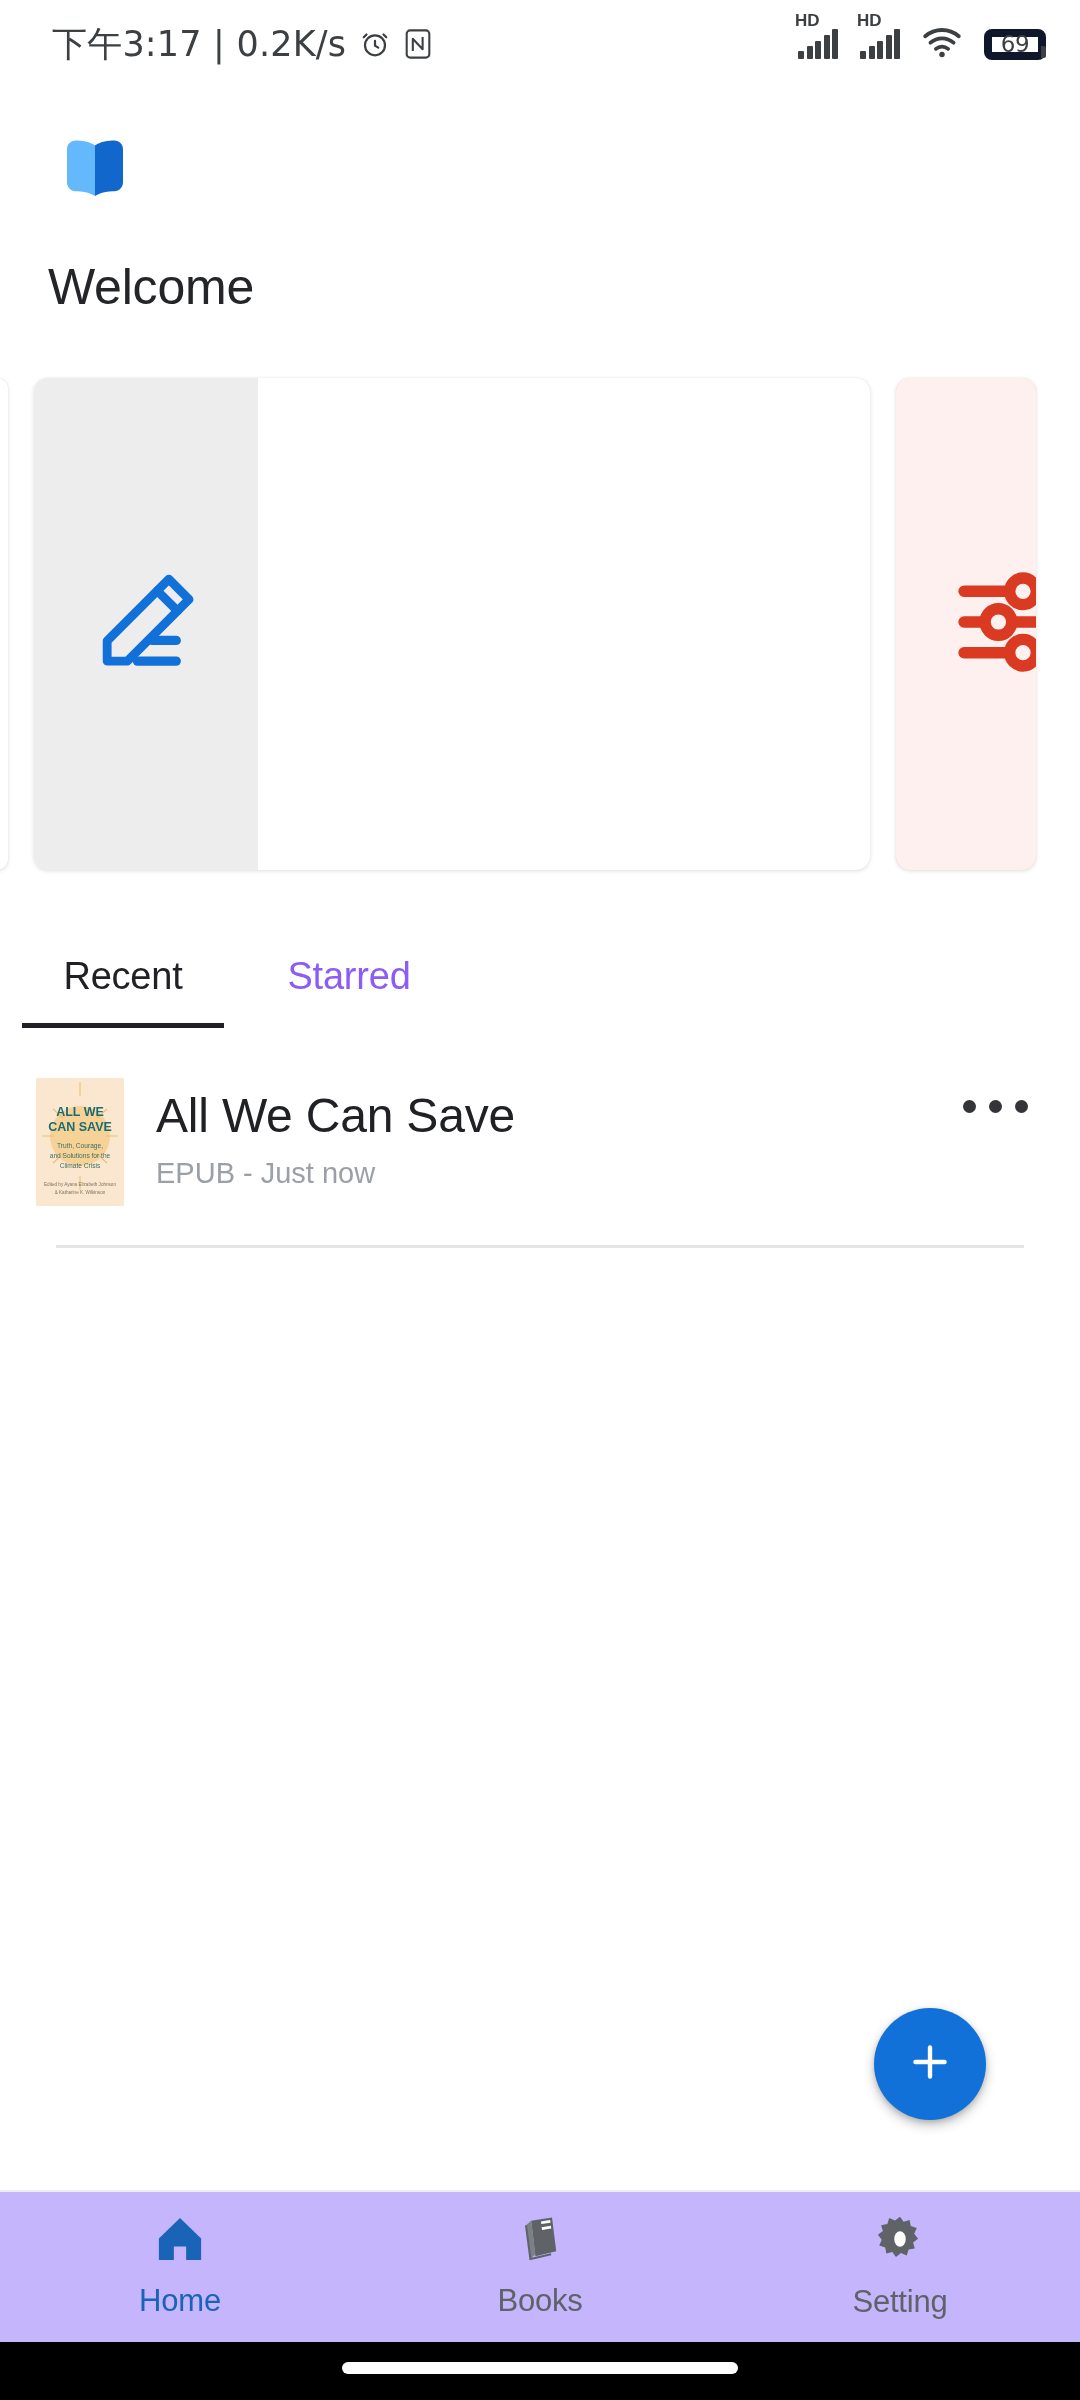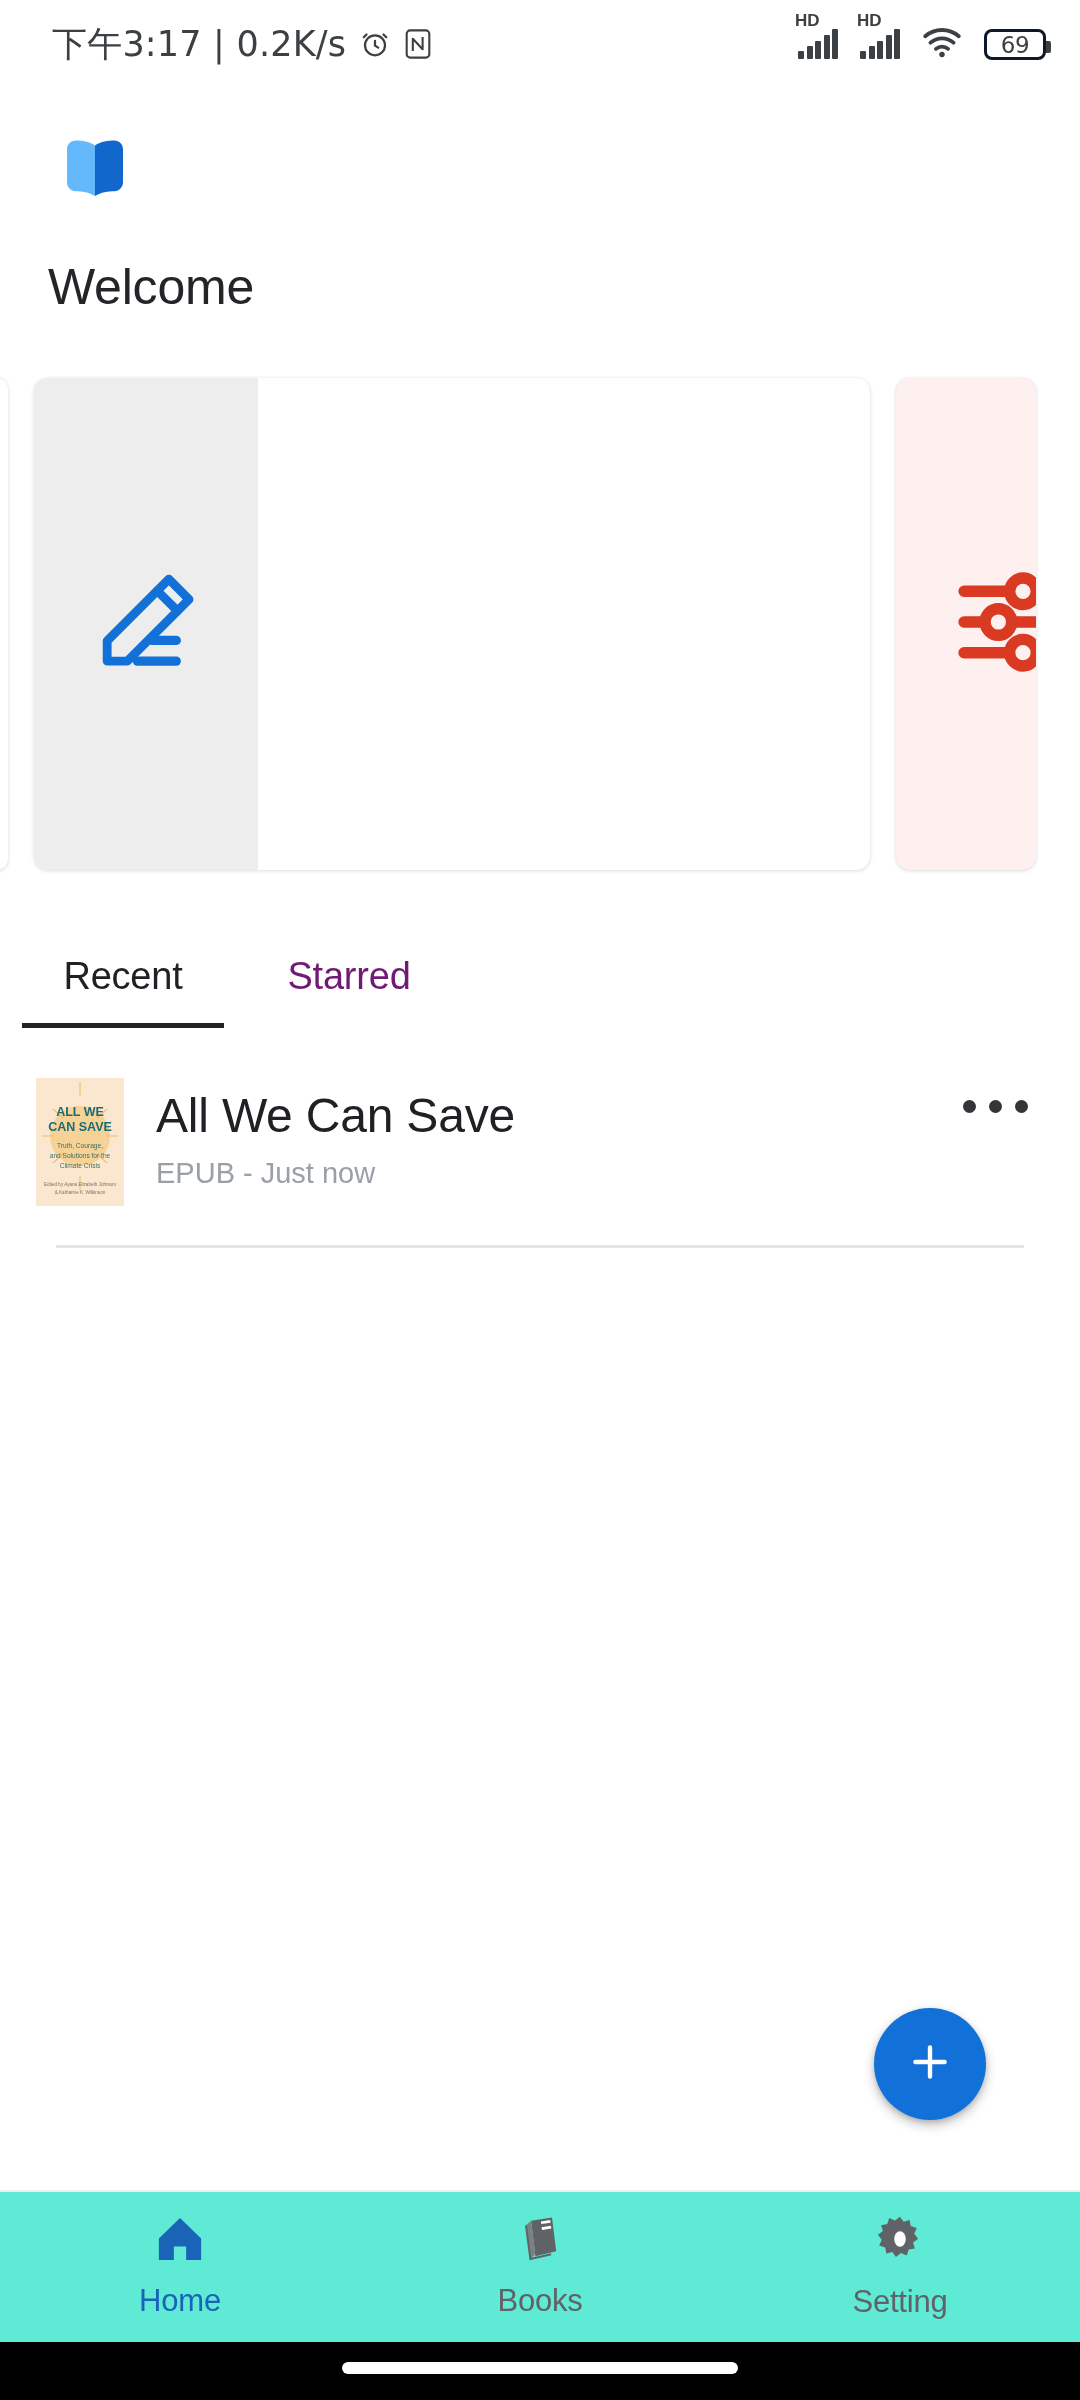--- a/index.html
+++ b/index.html
@@ -32,22 +32,22 @@
     font-family:"Liberation Sans", sans-serif;
   }
   .sig-bars { display:flex; align-items:flex-end; gap:2.5px; height:30px; }
   .sig-bars i { display:block; width:6px; background:#3c4043; border-radius:1px; }
   .sig-bars i:nth-child(1){ height:8px; }
   .sig-bars i:nth-child(2){ height:13px; }
   .sig-bars i:nth-child(3){ height:18px; }
   .sig-bars i:nth-child(4){ height:24px; }
   .sig-bars i:nth-child(5){ height:30px; }
   .batt {
-    width:62px; height:31px; border:3px solid #0f172a; border-radius:8px;
-    position:relative; display:flex; justify-content:center;
+    width:62px; height:31px; border:8px solid #0f172a; border-radius:8px;
+    position:relative; display:flex; align-items:center; justify-content:center;
   }
   .batt:after {
     content:""; position:absolute; right:-8px; top:9px;
     width:5px; height:12px; background:#3c4043; border-radius:0 2px 2px 0;
   }
   .batt span {
     font-size:23px; color:#3c4043; font-weight:500; letter-spacing:-.5px;
     font-family:"DejaVu Sans", sans-serif;
   }
 
@@ -104,21 +104,21 @@
   
   .tabs {
     position:absolute; left:0; top:955px; width:1080px; height:90px;
     display:flex; align-items:flex-start;
   }
   .tab {
     position:relative; font-size:38px; letter-spacing:-.2px;
     padding:0 0 30px 0; cursor:pointer;
   }
   .tab.active { color:#202124; }
-  .tab.inactive { color:#701a75; }
+  .tab.inactive { color:#8b5cf6; }
   .tab:nth-child(1){ margin-left:22px; width:202px; text-align:center; }
   .tab:nth-child(2){ margin-left:24px; width:202px; text-align:center; }
   .tab.active:after {
     content:""; position:absolute; left:0; bottom:0;
     width:202px; height:5px; background:#202124;
   }
 
   
   .book-row {
     position:absolute; left:0; top:1078px; width:1080px; height:168px;
@@ -144,21 +144,21 @@
   .fab {
     position:absolute; left:874px; top:2008px; width:112px; height:112px;
     border-radius:50%; background:#1271d8;
     box-shadow:0 5px 12px rgba(0,0,0,.24), 0 2px 5px rgba(0,0,0,.14);
     display:flex; align-items:center; justify-content:center; cursor:pointer;
   }
 
   
   .bottomnav {
     position:absolute; left:0; top:2190px; width:1080px; height:152px;
-    background:#5eead4; border-top:2px solid #eceded;
+    background:#c4b5fd; border-top:2px solid #eceded;
     display:flex; align-items:center;
   }
   .navitem {
     flex:1; display:flex; flex-direction:column; align-items:center;
     gap:16px; cursor:pointer;
   }
   .navlabel { font-size:31px; letter-spacing:-.2px; }
   .navitem.active .navlabel { color:#1a64b8; }
   .navitem.idle  .navlabel { color:#5f6368; }
   .gesturebar {

